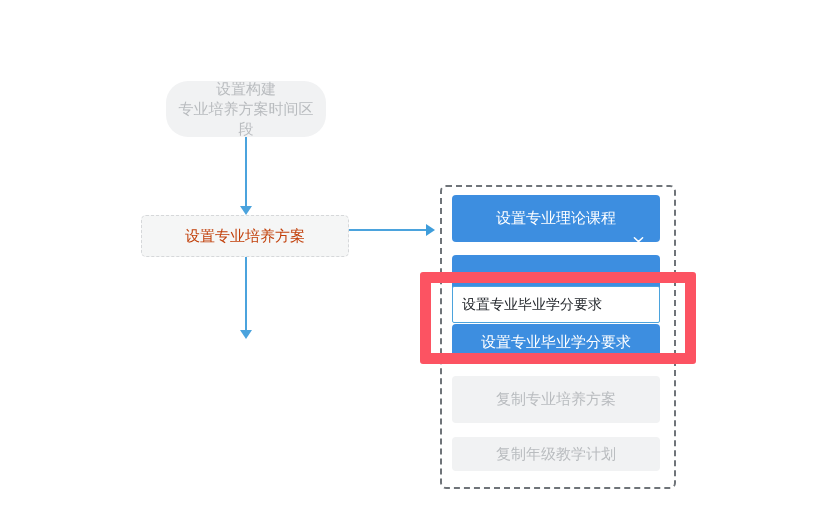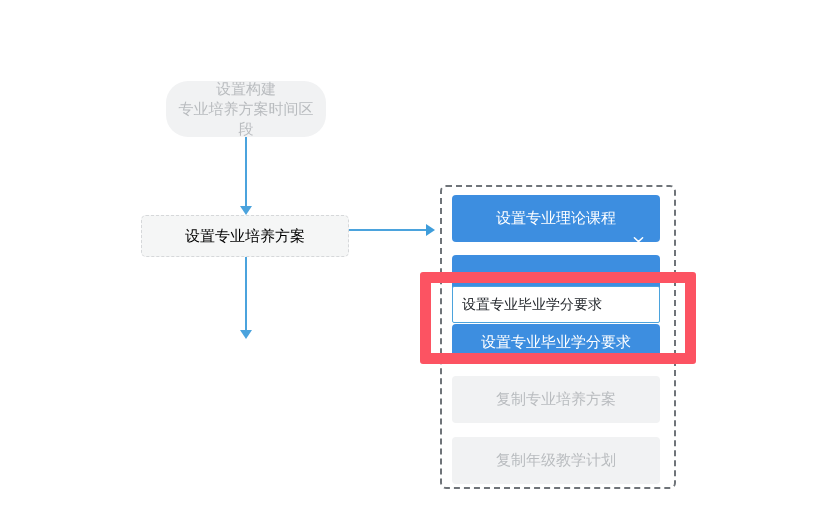--- a/index.html
+++ b/index.html
@@ -36,21 +36,21 @@
     user-select: none;
   }
 
   .node-disabled {
     background: #f1f2f3;
     color: #b9bcbf;
   }
 
   .node-dashed {
     background: #f5f6f6;
-    color: #000000;
+    color: #c2410c;
     border: 1px dashed #d6d8da;
   }
 
   .node-primary {
     background: #3d8ee0;
     color: #ffffff;
   }
 
   .r-pill  { border-radius: 22px; }
   .r-soft  { border-radius: 5px; }
@@ -182,21 +182,21 @@
       <svg width="11" height="11" viewBox="0 0 12 12" aria-hidden="true">
         <path d="M1.5 4 L6 8.3 L10.5 4" fill="none" stroke="#ffffff" stroke-width="1.6" stroke-linecap="round" stroke-linejoin="round"></path>
       </svg>
     </span>
   </div>
 
   <div class="node node-disabled r-btn" style="left:452px; top:360px; width:208px; height:47px;font-family:Liberation Serif, serif;">
     <span>复制专业培养方案</span>
   </div>
 
-  <div class="node node-disabled r-btn" style="left:452px; top:421px; width:208px; height:47px;">
+  <div class="node node-disabled r-btn" style="left:452px; top:421px; width:208px; height:34px;">
     <span>复制年级教学计划</span>
   </div>
 
   <div id="graduation-tooltip">
     <span>设置专业毕业学分要求</span>
   </div>
 
   <div id="highlight-box"></div>
 
 </div>

